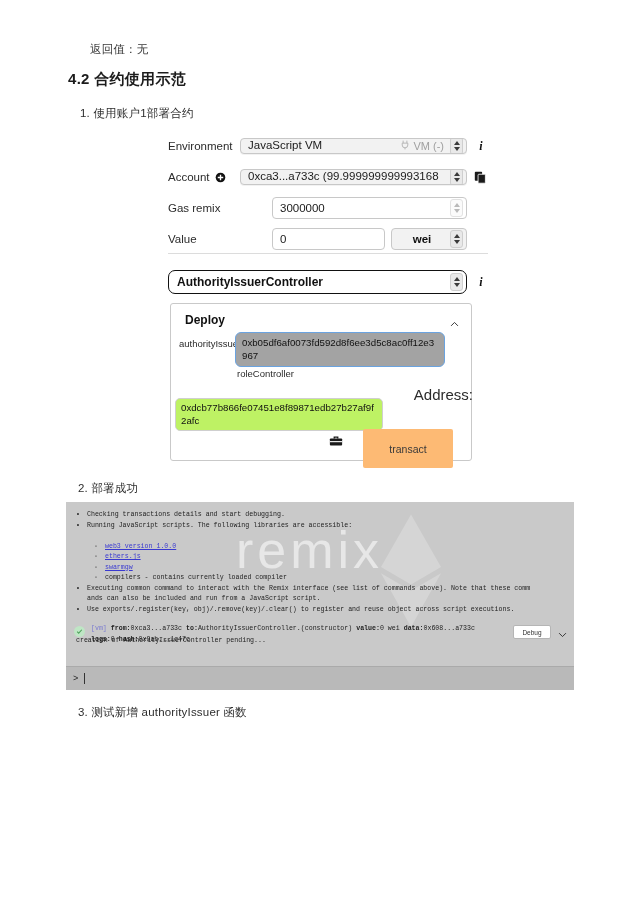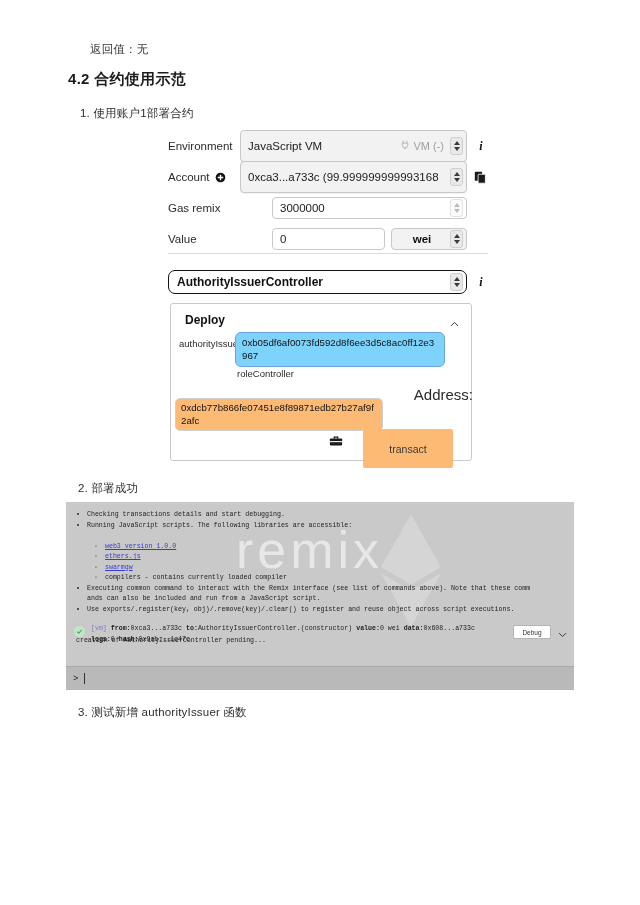--- a/index.html
+++ b/index.html
@@ -47,24 +47,24 @@
     width: 72px; font-size: 11.5px; color: #2b2b2b;
     display:flex; align-items:center; gap:5px;
   }
   .plus-icon {
     display:inline-block; width:11px; height:11px; position:relative;
     vertical-align:middle;
   }
   .plus-icon svg { display:block; }
 
   .sel {
-    position:relative; height: 32px; flex:1;
+    position:relative; height: 16px; flex:1;
     background: #f2f2f2;
     border: 1px solid #c8c8c8; border-radius: 4px;
-    display:flex; align-items:center;
+    display:flex; align-items:flex-start;
     font-size: 11.5px; color:#1a1a1a;
     padding: 0 26px 0 7px;
     box-shadow: 0 1px 0 rgba(0,0,0,.05);
     white-space:nowrap; overflow:hidden;
   }
   .sel .val { overflow:hidden; text-overflow:clip; white-space:nowrap; }
   .spin {
     position:absolute; right: 3px; top: 50%; transform: translateY(-50%);
     width: 13px; height: 18px;
     background:#e9e9e9; border-radius:3px;
@@ -139,34 +139,34 @@
   .chev-up {
     position:absolute; right: 12px; top: 12px; width:10px; height:10px;
   }
   .param-label {
     position:absolute; left: 8px; top: 33px; width: 66px;
     font-size: 9.5px; color:#2b2b2b; line-height: 13px;
   }
   .param-input {
     position:absolute; left: 64px; top: 28px; width: 210px; min-height: 30px;
     border: 1.4px solid #6aa3e0; border-radius: 6px;
-    background:#7dd3fc; font-size: 9.7px; color:#111;
+    background:#a3a3a3; font-size: 9.7px; color:#111;
     padding: 4px 6px; line-height: 12.5px; word-break: break-all;
   }
   .sub-label {
     position:absolute; left: 66px; top: 64px; width: 200px;
     font-size: 9.5px; color:#2b2b2b;
   }
   .addr-label {
     position:absolute; left: 0; top: 82px; width: 302px; text-align:right;
     font-size: 15px; color:#2b2b2b;
   }
   .addr-input {
     position:absolute; left: 4px; top: 94px; width: 208px; min-height: 29px;
-    border: 1px solid #cfcfcf; border-radius: 5px; background:#fdba74;
+    border: 1px solid #cfcfcf; border-radius: 5px; background:#bef264;
     font-size: 9.7px; color:#111; padding: 3px 5px; line-height:12.5px;
     word-break: break-all;
   }
   .briefcase {
     position:absolute; left: 158px; top: 130px; width: 14px; height: 14px;
   }
   .transact-btn {
     position:absolute; left: 192px; top: 125px; width: 90px; height: 39px;
     background: #fdba74; border-radius: 2px;
     display:flex; align-items:center; justify-content:center;

